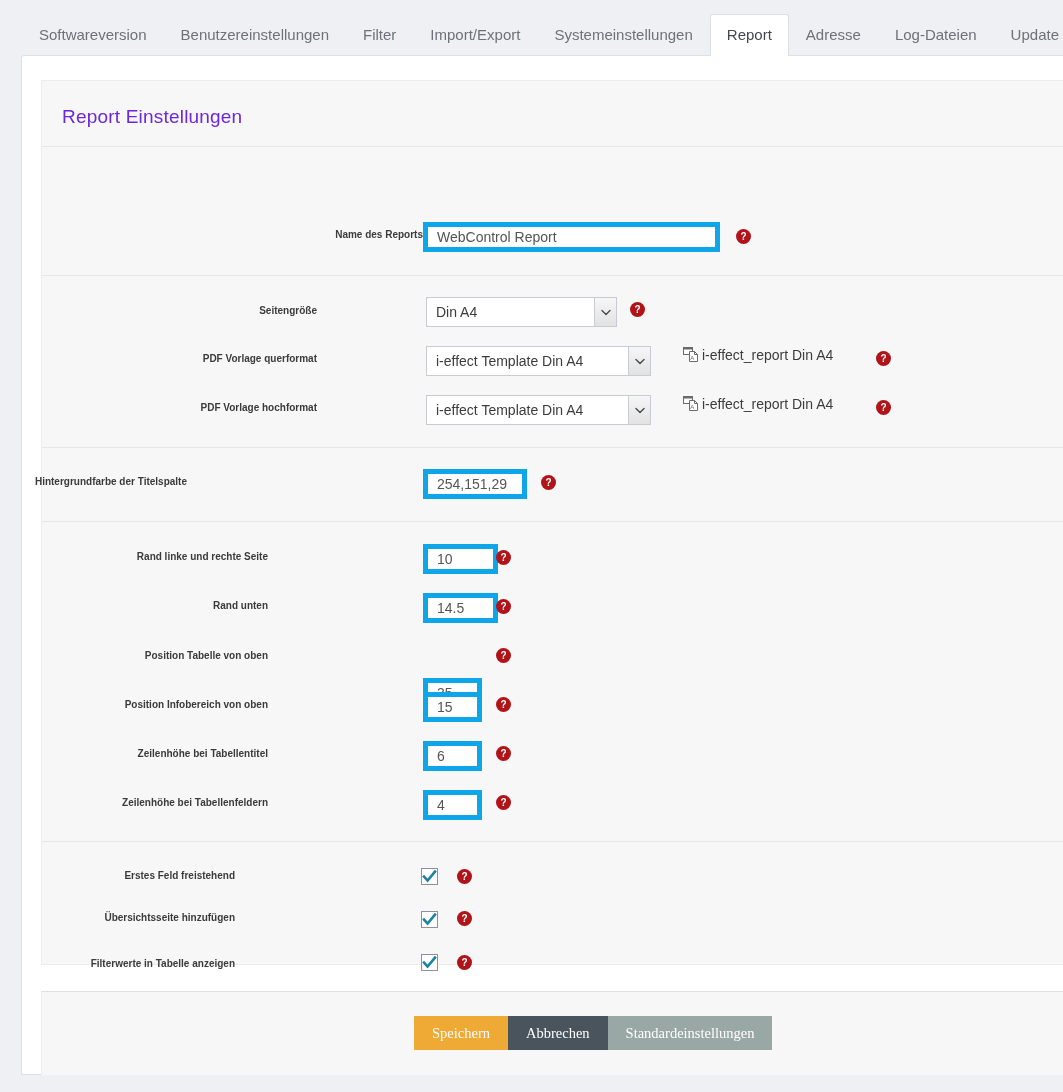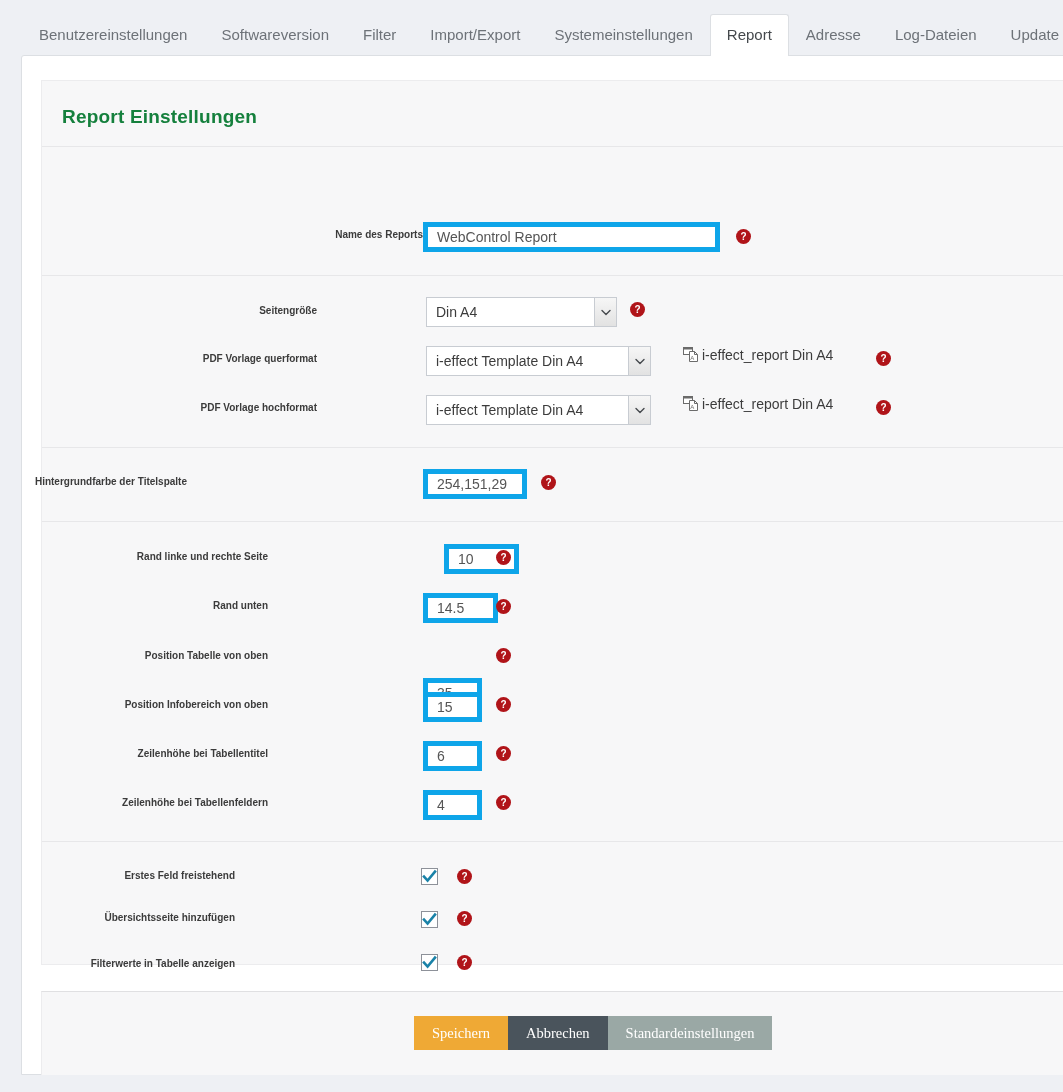--- a/index.html
+++ b/index.html
@@ -54,21 +54,21 @@
 
   
   .formpanel{
     position:absolute; left:19px; top:24px;
     width:1085px; height:885px;
     background:#f7f7f8;
     border:1px solid #ececee;
   }
   .panel-title{
     position:absolute; left:20px; top:25px;
-    font-size:19px; color:#15803d; font-weight:700;
+    font-size:19px; color:#6d28d9; font-weight:400;
     letter-spacing:.2px;
   }
   .hr{
     position:absolute; left:19px; width:1085px; height:1px;
     background:#e7e7e9;
   }
 
   
   .row{ position:absolute; left:0; width:1085px; height:0; }
   .lbl{
@@ -152,22 +152,22 @@
     padding:0 18px; cursor:pointer; line-height:34px;
   }
   .btn-save{ background:#efa935; }
   .btn-cancel{ background:#4a545c; }
   .btn-default{ background:#9aa8a5; }
 </style>
 </head>
 <body>
 
 <div class="tabbar">
+  <div class="tab">Softwareversion</div>
   <div class="tab">Benutzereinstellungen</div>
-  <div class="tab">Softwareversion</div>
   <div class="tab">Filter</div>
   <div class="tab">Import/Export</div>
   <div class="tab">Systemeinstellungen</div>
   <div class="tab active">Report</div>
   <div class="tab">Adresse</div>
   <div class="tab">Log-Dateien</div>
   <div class="tab">Update</div>
 </div>
 
 <div class="panel">
@@ -254,21 +254,21 @@
     <div class="row">
       <div class="lbl" style="top:395px; left:-185px; width:330px;">Hintergrundfarbe der Titelspalte</div>
       <input class="txtin" style="top: 388px; left: 381px; width: 104px;" value="254,151,29">
       <div class="help" style="top:394px; left:499px;">?</div>
     </div>
 
     <div class="hr" style="top:440px; left:0; width:1085px;"></div>
 
     <div class="row">
       <div class="lbl" style="top:470px; left:-104px; width:330px;">Rand linke und rechte Seite</div>
-      <input class="txtin" style="top: 463px; left: 402px; width: 75px;" value="10">
+      <input class="txtin" style="top: 463px; left: 381px; width: 75px;" value="10">
       <div class="help" style="top:469px; left:454px;">?</div>
     </div>
 
     <div class="row">
       <div class="lbl" style="top:519px; left:-104px; width:330px;">Rand unten</div>
       <input class="txtin" style="top: 512px; left: 381px; width: 75px;" value="14.5">
       <div class="help" style="top:518px; left:454px;">?</div>
     </div>
 
     <div class="row">

